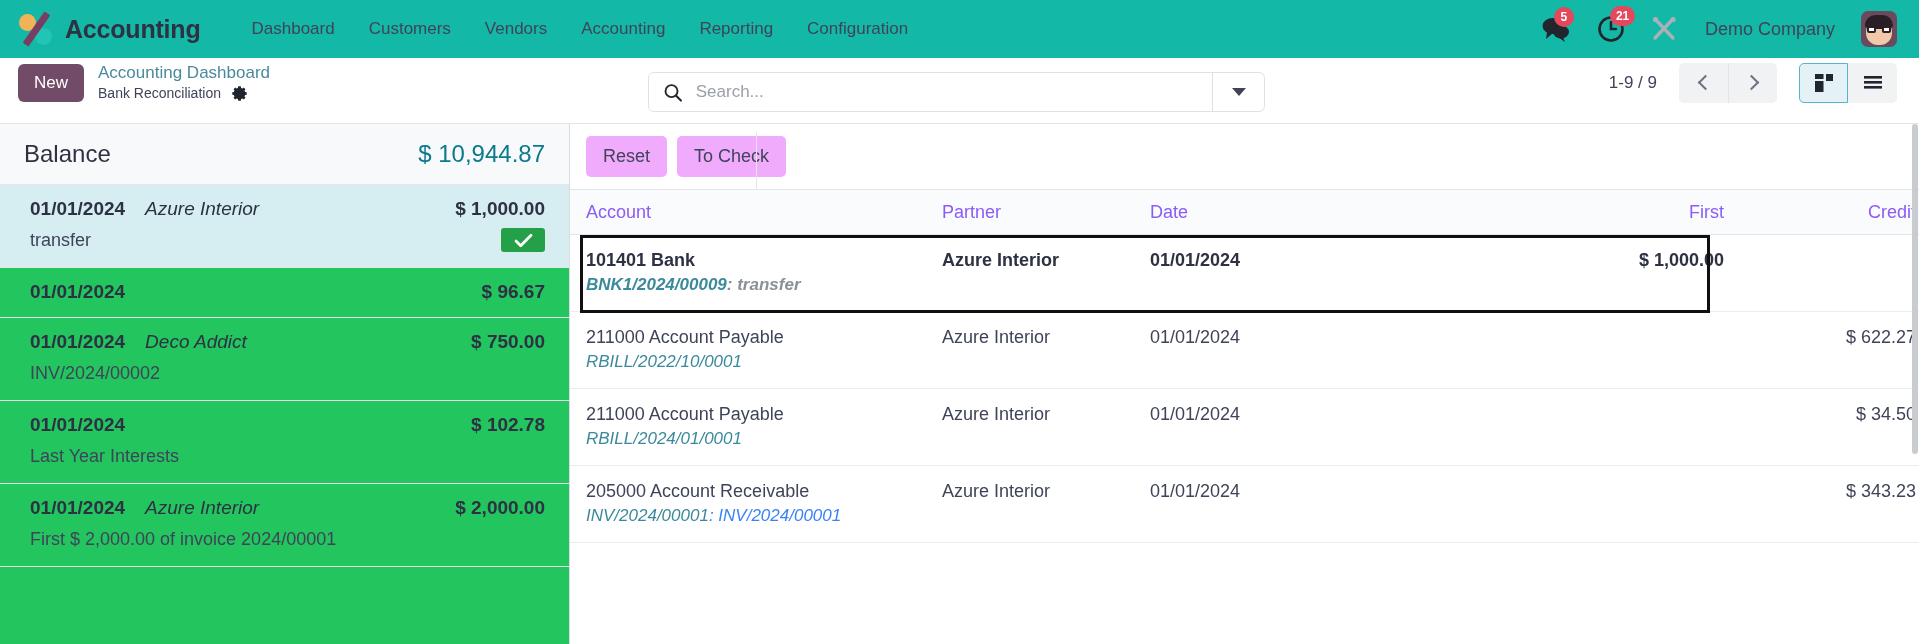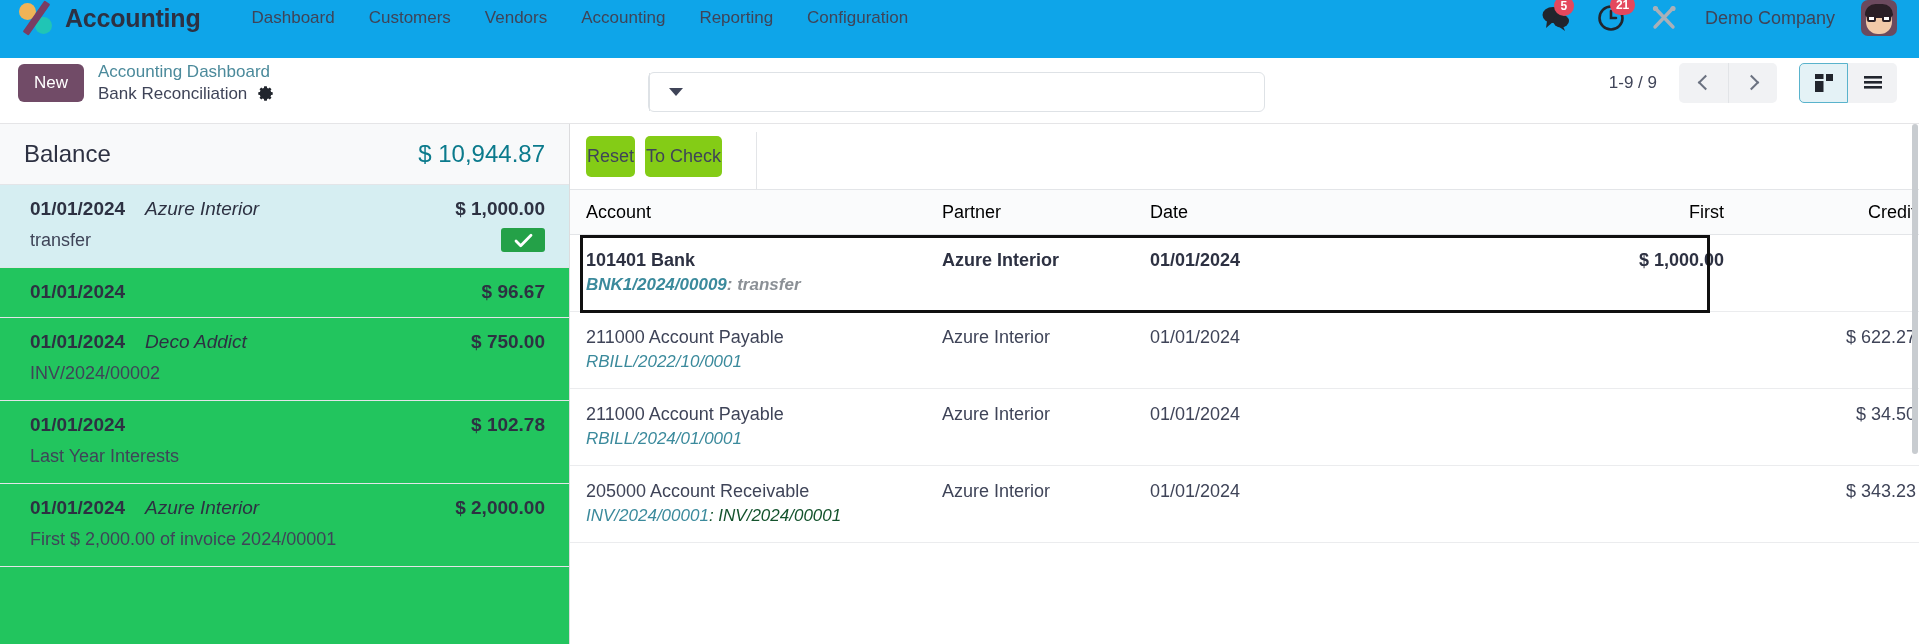--- a/index.html
+++ b/index.html
@@ -8,23 +8,23 @@
     font-family: "Liberation Sans", sans-serif;
     background: #fff;
     color: #374151;
     overflow: hidden;
   }
 
   
   .navbar {
     height: 58px;
     display: flex;
-    align-items: flex-start;
+    align-items: center;
     padding: 0 22px 0 18px;
-    background: #0ea5e9;
+    background: #14b8a6;
     position: relative;
   }
   .brand { display: flex; align-items: center; gap: 11px; margin-right: 34px; }
   .logo { width: 36px; height: 36px; position: relative; flex: 0 0 36px; }
   .logo .dot-o {
     position: absolute; width: 17px; height: 17px; border-radius: 50%;
     background: #f0b357; left: 1px; top: 3px;
   }
   .logo .dot-t {
     position: absolute; width: 17px; height: 17px; border-radius: 50%;
@@ -81,21 +81,21 @@
     position: relative;
   }
   .btn-new {
     background: #714b67; color: #fff; border: none; border-radius: 6px;
     font-size: 17px; padding: 9px 16px; cursor: pointer; margin-right: 14px;
     font-family: inherit;
   }
   .breadcrumb { display: flex; flex-direction: column; gap: 1px; line-height: 1.25; }
   .bc-parent { font-size: 17px; color: #4b8a9b; cursor: pointer; }
   .bc-current {
-    font-size: 17px; color: #3f4458; display: flex; align-items: center; gap: 9px;
+    font-size: 14px; color: #3f4458; display: flex; align-items: center; gap: 9px;
   }
   .gear-ico { cursor: pointer; display: inline-flex; }
 
   .searchbar-wrap {
     position: absolute; left: 648px; top: 14px;
     width: 617px; height: 40px;
     display: flex; align-items: stretch;
     border: 1px solid #dee2e6; border-radius: 6px; background: #fff;
   }
   .searchbar {
@@ -175,45 +175,45 @@
   .actions-bar {
     display: flex; align-items: center; gap: 10px;
     padding: 12px 16px; border-bottom: 1px solid #e3e5e8;
     position: relative;
   }
   .actions-bar::after {
     content: ""; position: absolute; left: 186px; top: 8px; bottom: 0;
     width: 1px; background: #e3e5e8;
   }
   .abtn {
-    background: #84cc16; color: #3f4458; border: none; border-radius: 5px;
-    font-size: 18px; padding: 10px 1px; cursor: pointer; font-family: inherit;
+    background: #f0abfc; color: #3f4458; border: none; border-radius: 5px;
+    font-size: 18px; padding: 10px 17px; cursor: pointer; font-family: inherit;
   }
 
   .ml-table { width: 100%; border-collapse: collapse; table-layout: fixed; }
   .ml-table thead th {
-    font-size: 18px; font-weight: 400; color: #000000;
+    font-size: 18px; font-weight: 400; color: #8b5cf6;
     padding: 12px 0 11px 0; background: #fafbfc;
     border-bottom: 1px solid #e3e5e8; text-align: left;
   }
   .ml-table th.num, .ml-table td.num { text-align: right; }
   .col-account { width: 372px; padding-left: 16px !important; }
   .col-partner { width: 208px; }
   .col-date    { width: 300px; }
   .col-debit   { width: 300px; padding-right: 26px !important; }
   .col-credit  { width: 190px; padding-right: 24px !important; }
 
   .ml-table tbody tr { border-bottom: 1px solid #ebecee; }
   .ml-table tbody td {
     font-size: 18px; color: #3f4458; padding: 15px 0 16px 0; vertical-align: top;
   }
   .ml-line-main { display: block; }
   .ml-line-sub { display: block; margin-top: 4px; font-size: 17px; font-style: italic; color: #3b8a9c; }
   .ml-line-sub .dim { color: #8b9096; }
-  .ml-line-sub .plain { color: #14532d; font-style: italic; }
+  .ml-line-sub .plain { color: #3b82f6; font-style: italic; }
 
   tr.highlight td { font-weight: 700; color: #2d3142; }
   tr.highlight { position: relative; }
   .hl-box {
     position: absolute; left: 10px; top: 0; width: 1130px; height: 78px;
     border: 3px solid #101010; pointer-events: none; z-index: 5;
   }
 
   .scroll-track {
     position: absolute; right: 0; top: 0; width: 8px; bottom: 0; background: transparent;
@@ -294,20 +294,27 @@
       <span class="gear-ico">
         <svg width="19" height="19" viewBox="0 0 20 20">
           <path fill="#21252d" d="M10 6.4a3.6 3.6 0 100 7.2 3.6 3.6 0 000-7.2zm0 5.5a1.9 1.9 0 110-3.8 1.9 1.9 0 010 3.8z"></path>
           <path fill="#21252d" d="M17.6 8.6l-1.7-.3a6.2 6.2 0 00-.6-1.4l1-1.4-1.8-1.8-1.4 1a6.2 6.2 0 00-1.4-.6l-.3-1.7H8.6l-.3 1.7a6.2 6.2 0 00-1.4.6l-1.4-1L3.7 5.5l1 1.4a6.2 6.2 0 00-.6 1.4l-1.7.3v2.8l1.7.3c.14.49.35.96.6 1.4l-1 1.4 1.8 1.8 1.4-1c.44.25.91.46 1.4.6l.3 1.7h2.8l.3-1.7c.49-.14.96-.35 1.4-.6l1.4 1 1.8-1.8-1-1.4c.25-.44.46-.91.6-1.4l1.7-.3V8.6z"></path>
         </svg>
       </span>
     </span>
   </div>
 
   <div class="searchbar-wrap">
+    <div class="searchbar">
+      <svg width="21" height="21" viewBox="0 0 22 22">
+        <circle cx="9.5" cy="9.5" r="6.7" fill="none" stroke="#21252d" stroke-width="2.1"></circle>
+        <path d="M14.4 14.4 L20 20" stroke="#21252d" stroke-width="2.3" stroke-linecap="round"></path>
+      </svg>
+      <input class="search-input" type="text" placeholder="Search..." style="">
+    </div>
     <div class="search-toggle">
       <span class="caret-dn"></span>
     </div>
   </div>
 
   <div class="cp-right">
     <span class="pager-count">1-9 / 9</span>
     <div class="pager-btns">
       <button class="pager-btn">
         <span class="chev l"></span>

